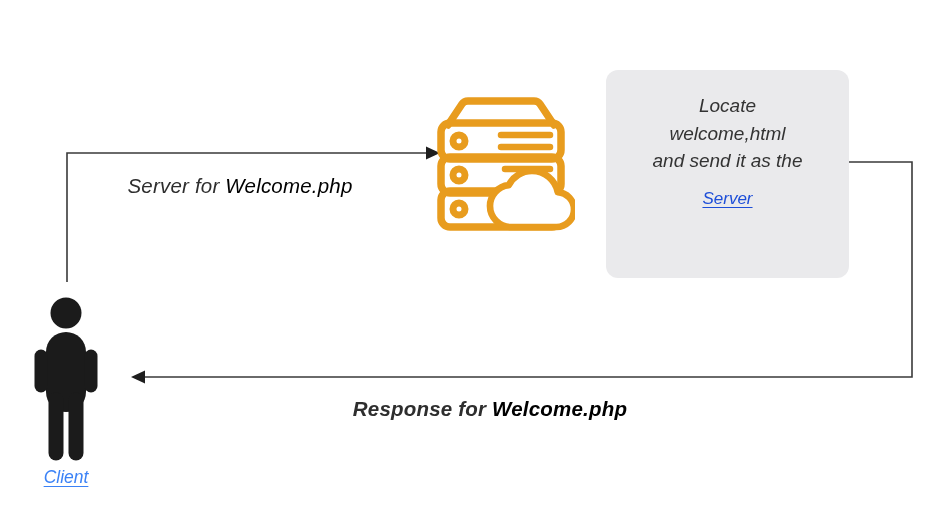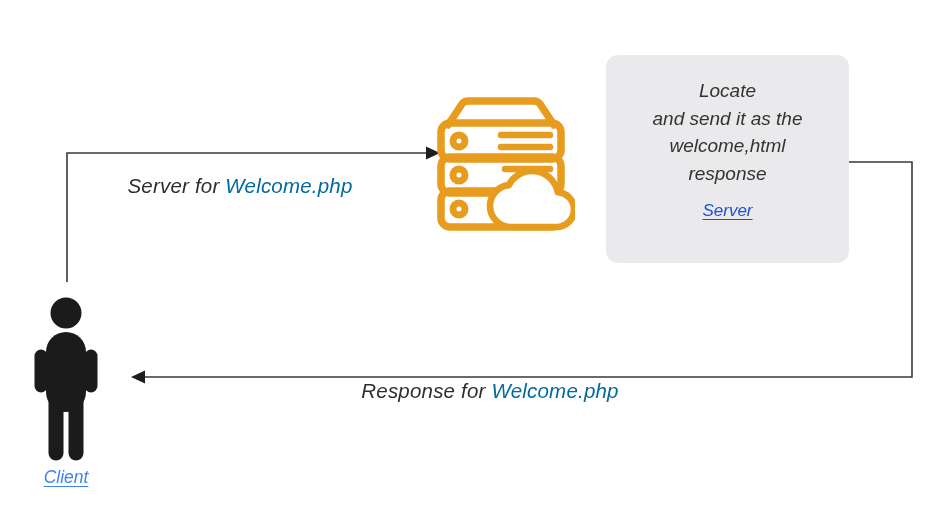--- a/index.html
+++ b/index.html
@@ -17,27 +17,27 @@
 
   .flow-label {
     position: absolute;
     font-style: italic;
     font-size: 20.5px;
     letter-spacing: 0.2px;
     color: #2e2e2e;
     white-space: nowrap;
     text-align: center;
   }
-  .flow-label .hl { color: #0369a1; }
+  .flow-label .hl { color: #000000; }
   .request-label  { left: 65px;  top: 174px; width: 350px; }
-  .response-label { left: 300px; top: 379px; width: 380px; }
+  .response-label { left: 300px; top: 397px; width: 380px; font-weight: bold; }
 
   .note {
     position: absolute;
-    left: 606px; top: 55px;
+    left: 606px; top: 70px;
     width: 243px; height: 208px;
     background: #eaeaec;
     border-radius: 12px;
     box-sizing: border-box;
     padding-top: 22px;
     text-align: center;
   }
   .note-line {
     display: block;
     font-style: italic;
@@ -98,23 +98,22 @@
       <path d="M64,52 H113" stroke-width="6.5"></path>
       <path d="M68,74 H113" stroke-width="6.5"></path>
     </g>
     <svg x="52" y="62" width="86" height="84" viewBox="0 0 24 24" overflow="visible">
       <path d="M19.35 10.04C18.67 6.59 15.64 4 12 4 9.11 4 6.6 5.64 5.35 8.04 2.34 8.36 0 10.91 0 14c0 3.31 2.69 6 6 6h13c2.76 0 5-2.24 5-5 0-2.64-2.05-4.78-4.65-4.96z" fill="#ffffff" stroke="#e89c1e" stroke-width="1.9" stroke-linejoin="round"></path>
     </svg>
   </svg>
 
   <div class="note">
     <span class="note-line">Locate</span>
+    <span class="note-line">welcome,html</span>
     <span class="note-line">and send it as the</span>
-    <span class="note-line">welcome,html</span>
-    <span class="note-line">response</span>
     <span class="note-caption">Server</span>
   </div>
 
   <svg class="person-icon" width="70" height="170" viewBox="0 0 70 170" xmlns="http://www.w3.org/2000/svg">
     <g fill="#1b1b1b" stroke="#1b1b1b" stroke-linecap="round">
       <circle cx="35" cy="18" r="15.5" stroke="none"></circle>
       <line x1="35" y1="57" x2="35" y2="97" stroke-width="40"></line>
       <line x1="10" y1="61" x2="10" y2="91" stroke-width="13"></line>
       <line x1="60" y1="61" x2="60" y2="91" stroke-width="13"></line>
       <line x1="25" y1="105" x2="25" y2="158" stroke-width="15"></line>

